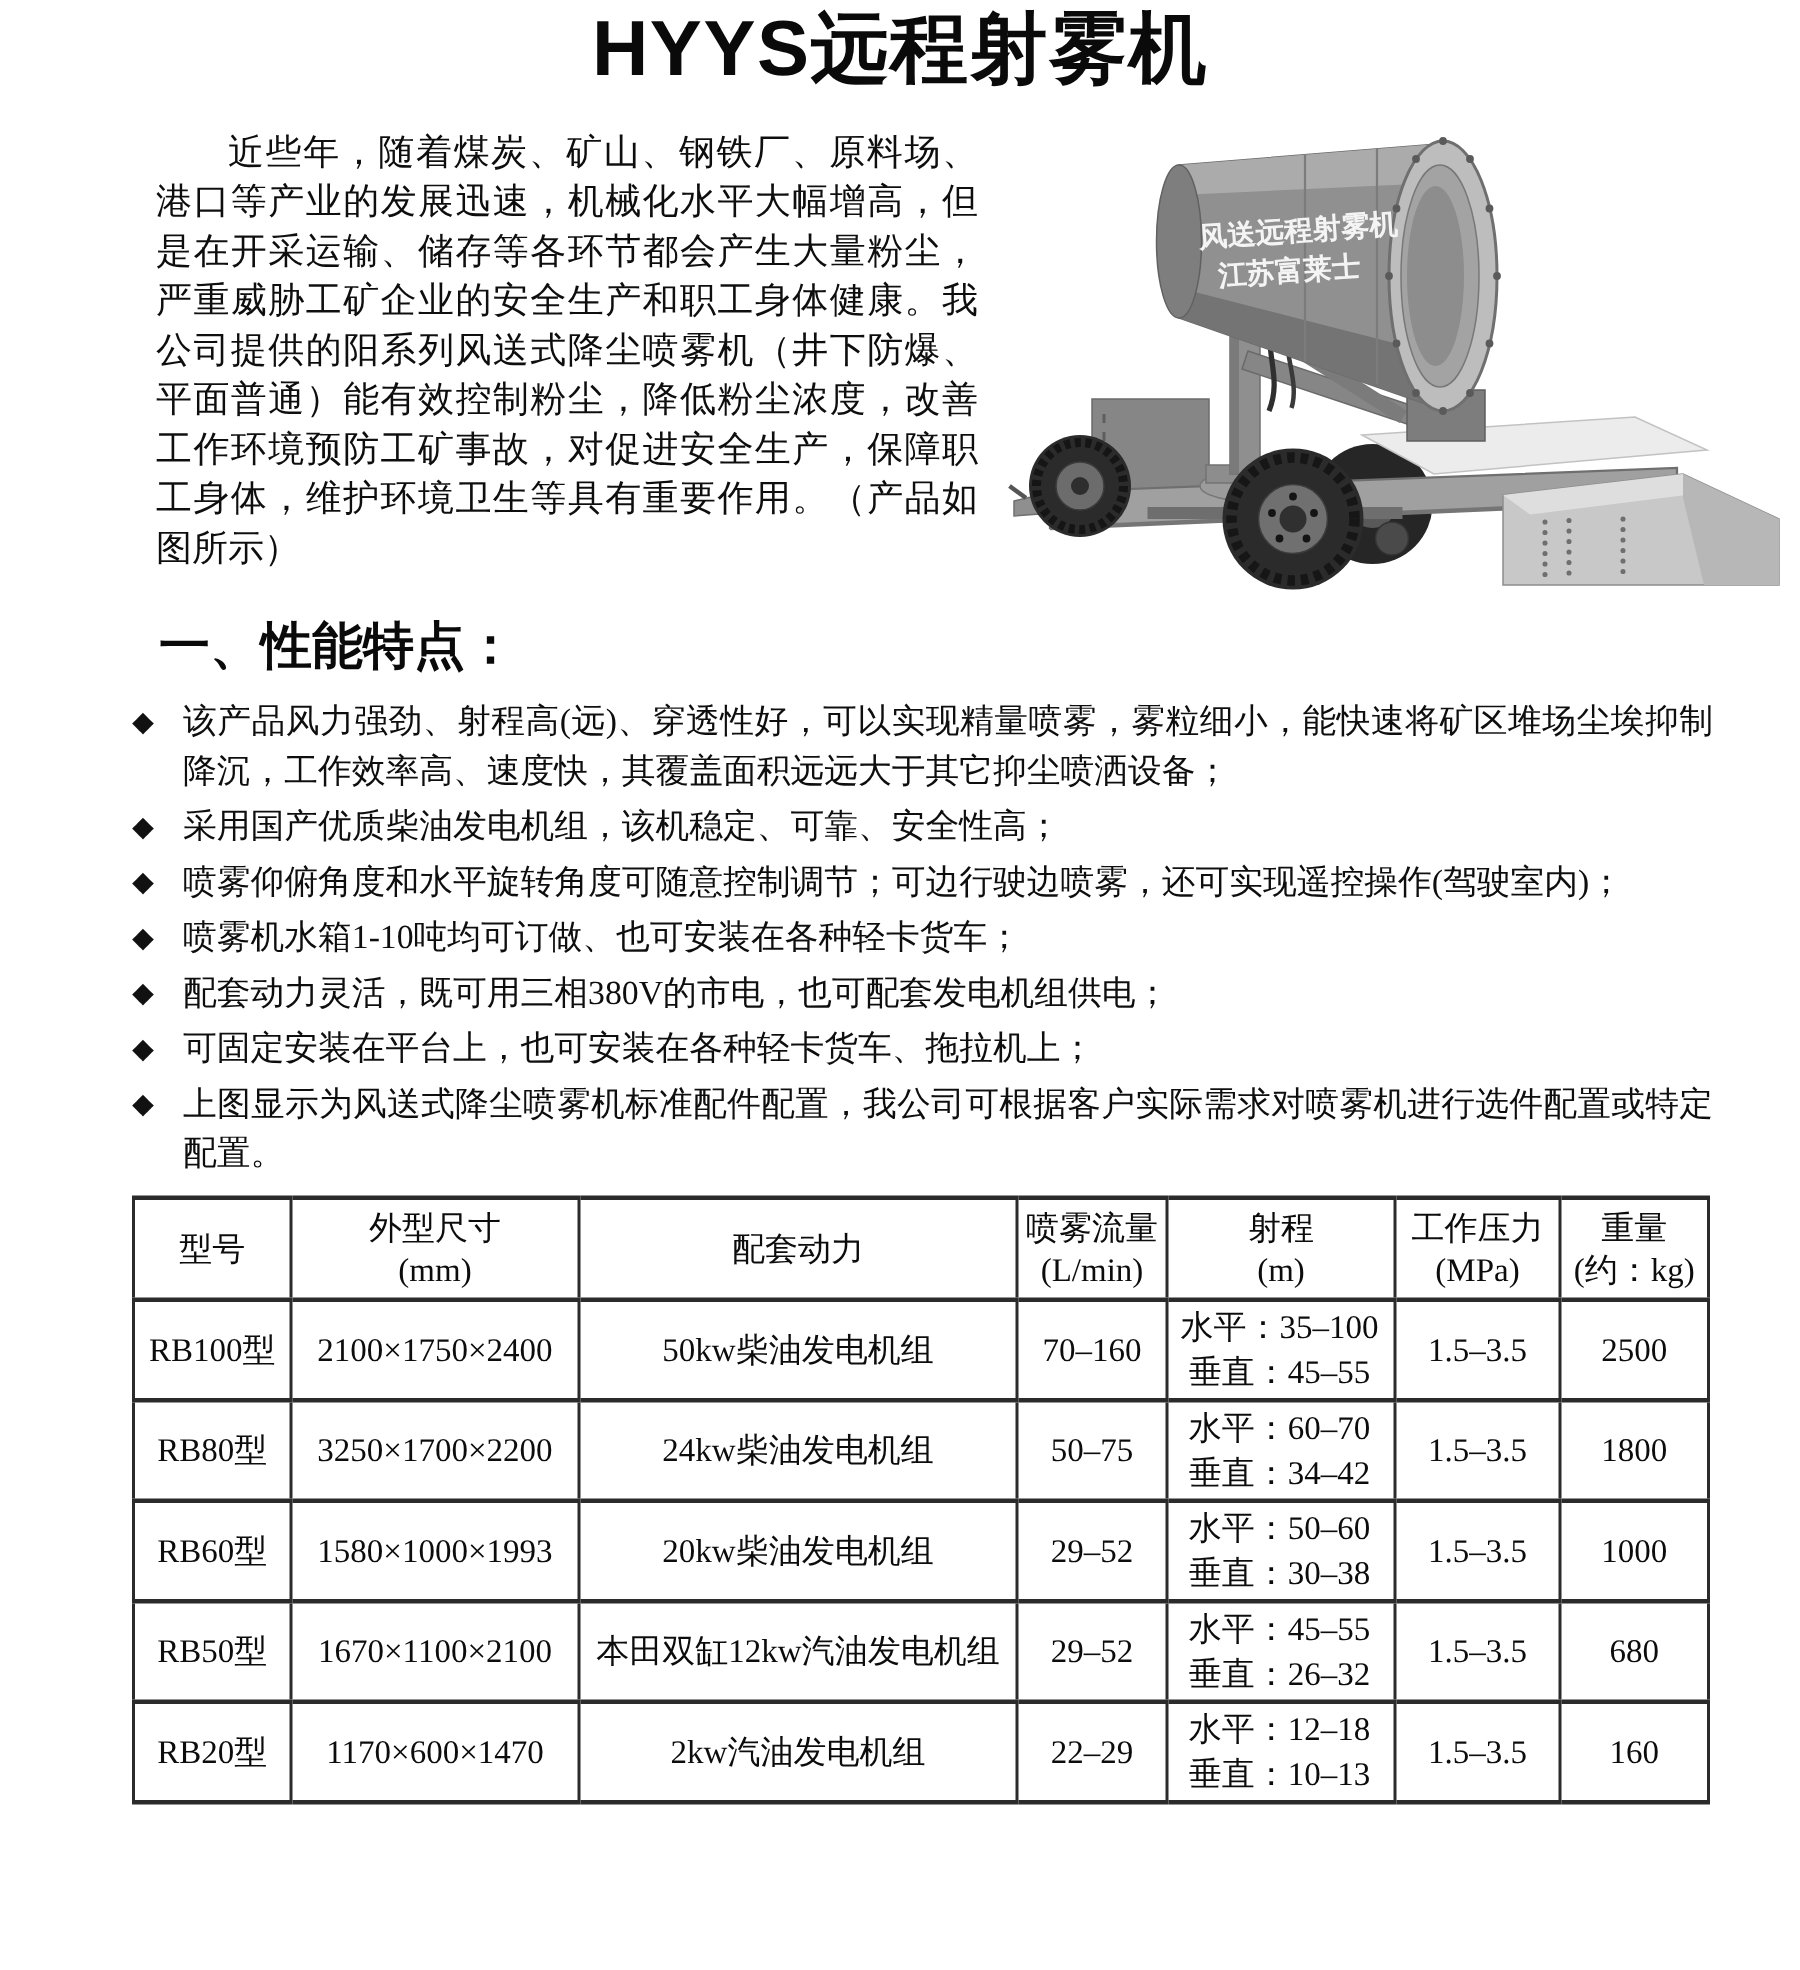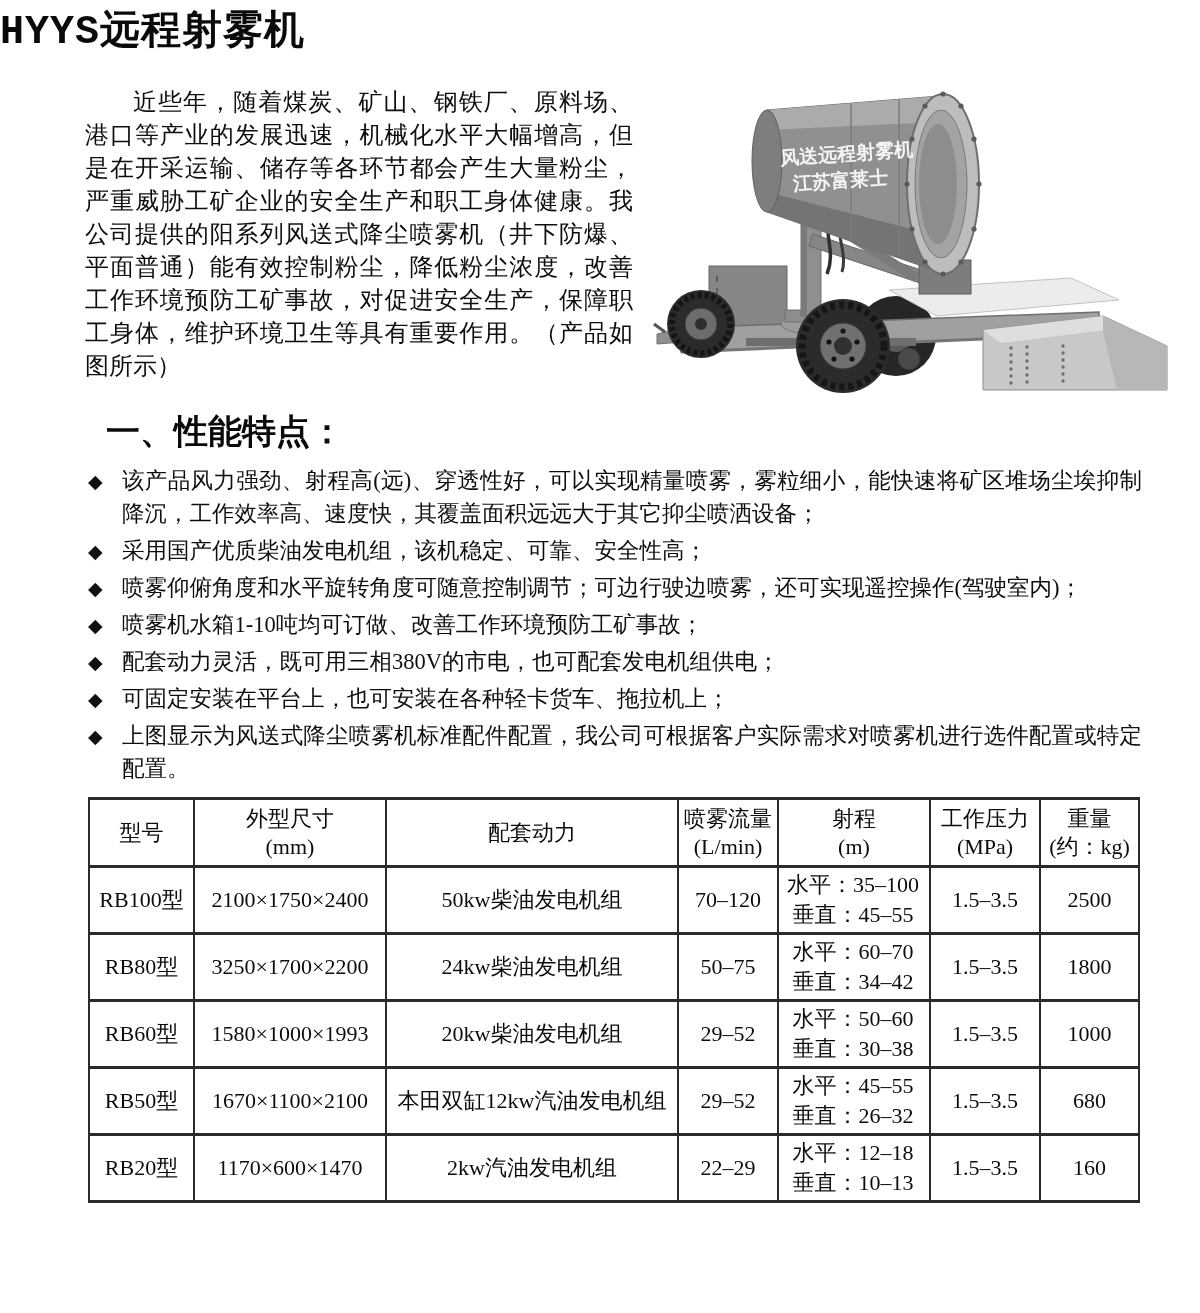--- a/index.html
+++ b/index.html
@@ -8,33 +8,34 @@
     position: relative;
     width: 1200px;
     height: 1313px;
     background: #fff;
     color: #111;
     font-family: "Liberation Serif", serif;
     overflow: hidden;
   }
   .title {
     margin: 8px 0 0 0;
-    text-align: left;
-    font-size: 40px;
+    text-align: center;
+    font-size: 52px;
     line-height: 50px;
     font-weight: bold;
-    font-family: Liberation Mono, monospace;
+    font-family: Liberation Sans, sans-serif;
     letter-spacing: 1px;
     color: #0a0a0a;
   }
   .top-row {
     display: flex;
     align-items: flex-start;
     padding: 26px 0 0 85px;
     gap: 18px;
+    margin-left: 19px;
   }
   .intro {
     width: 548px;
     margin: 2px 0 0 0;
     font-size: 24px;
     line-height: 33px;
     text-align: justify;
     text-indent: 2em;
     color: #0e0e0e;
   }
@@ -244,21 +245,21 @@
       </svg>
     </div>
   </div>
 
   <h2 class="section-heading">一、性能特点：</h2>
 
   <ul class="features" id="feature-list">
       <li class="feature-item"><span class="bullet">◆</span><span>该产品风力强劲、射程高(远)、穿透性好，可以实现精量喷雾，雾粒细小，能快速将矿区堆场尘埃抑制降沉，工作效率高、速度快，其覆盖面积远远大于其它抑尘喷洒设备；</span></li>
       <li class="feature-item"><span class="bullet">◆</span><span>采用国产优质柴油发电机组，该机稳定、可靠、安全性高；</span></li>
       <li class="feature-item"><span class="bullet">◆</span><span>喷雾仰俯角度和水平旋转角度可随意控制调节；可边行驶边喷雾，还可实现遥控操作(驾驶室内)；</span></li>
-      <li class="feature-item"><span class="bullet">◆</span><span>喷雾机水箱1-10吨均可订做、改善工作环境预防工矿事故；</span></li>
+      <li class="feature-item"><span class="bullet">◆</span><span>喷雾机水箱1-10吨均可订做、也可安装在各种轻卡货车；</span></li>
       <li class="feature-item"><span class="bullet">◆</span><span>配套动力灵活，既可用三相380V的市电，也可配套发电机组供电；</span></li>
       <li class="feature-item"><span class="bullet">◆</span><span>可固定安装在平台上，也可安装在各种轻卡货车、拖拉机上；</span></li>
       <li class="feature-item"><span class="bullet">◆</span><span>上图显示为风送式降尘喷雾机标准配件配置，我公司可根据客户实际需求对喷雾机进行选件配置或特定配置。</span></li>
     </ul>
 
 
   <table class="models-table">
     <colgroup>
       <col style="width:105px">
         <col style="width:192px">
@@ -296,21 +297,21 @@
             <div>重量</div>
             <div>(约：kg)</div>
           </th>
         </tr>
     </thead>
     <tbody id="table-body">
         <tr>
           <td>RB100型</td>
           <td>2100×1750×2400</td>
           <td>50kw柴油发电机组</td>
-          <td>70–120</td>
+          <td>70–160</td>
           <td class="range-cell">
             <div>水平：35–100</div>
             <div>垂直：45–55</div>
           </td>
           <td>1.5–3.5</td>
           <td>2500</td>
         </tr>
         <tr>
           <td>RB80型</td>
           <td>3250×1700×2200</td>

